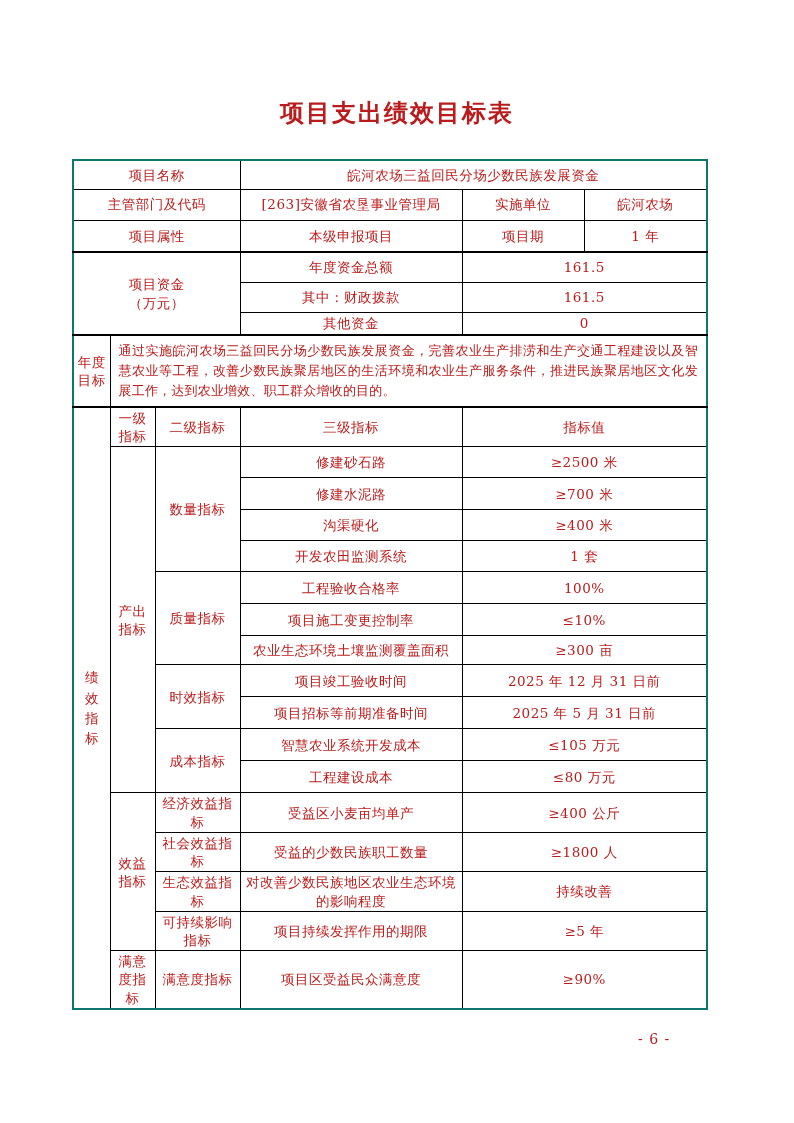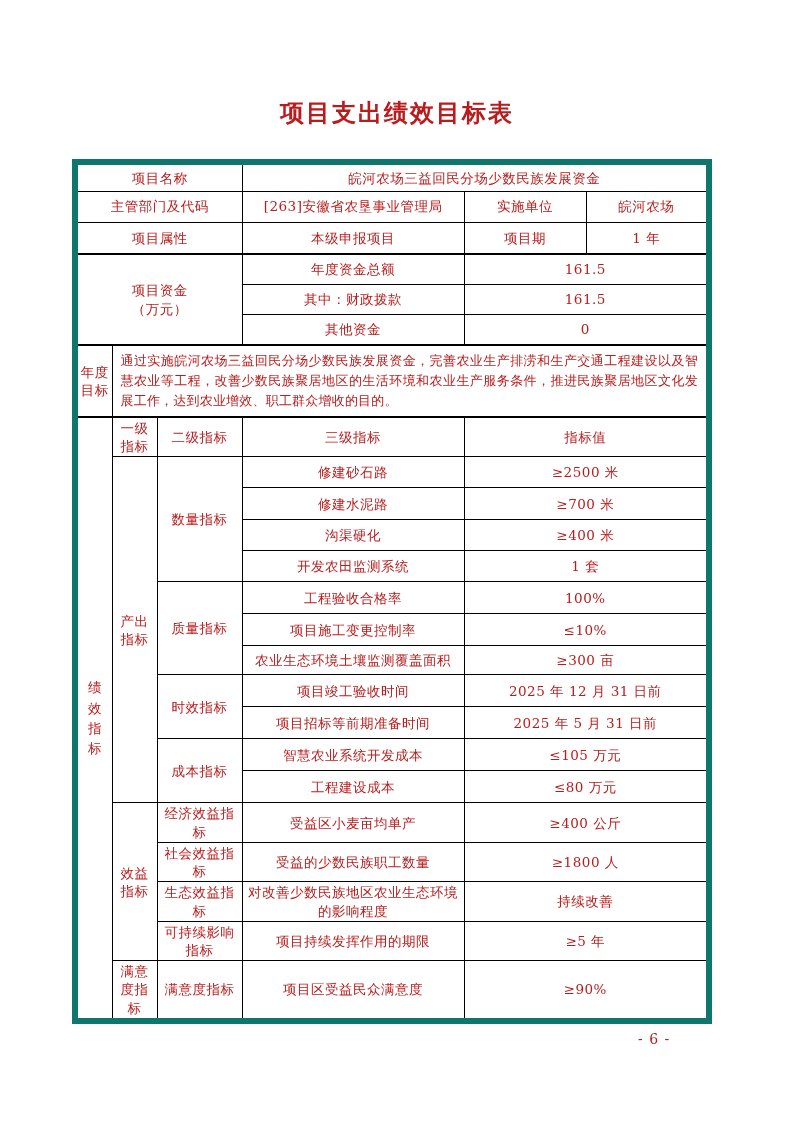--- a/index.html
+++ b/index.html
@@ -28,21 +28,21 @@
     text-align: center;
     font-size: 14px;
     letter-spacing: 1px;
   }
   table.tgt {
     position: absolute;
     left: 72px; top: 159px;
     width: 634px;
     border-collapse: collapse;
     table-layout: fixed;
-    border: 6px solid #0f766e;
+    border: 2px solid #0f766e;
   }
   td {
     border: 1px solid #000;
     text-align: center;
     vertical-align: middle;
     font-size: 13.5px;
     line-height: 1.35;
     padding: 1px 5px;
     letter-spacing: 0.5px;
     word-break: break-all;
@@ -109,21 +109,21 @@
           <div>项目资金</div>
           <div>（万元）</div>
         </td>
         <td>年度资金总额</td>
         <td colspan="2">161.5</td>
       </tr>
       <tr style="height:30px">
         <td>其中：财政拨款</td>
         <td colspan="2">161.5</td>
       </tr>
-      <tr style="height:31px">
+      <tr style="height:23px">
         <td>其他资金</td>
         <td colspan="2">0</td>
       </tr>
       <tr class="sect" style="height:72px">
         <td class="p2">年度目标</td>
         <td colspan="5" class="goal-text">通过实施皖河农场三益回民分场少数民族发展资金，完善农业生产排涝和生产交通工程建设以及智慧农业等工程，改善少数民族聚居地区的生活环境和农业生产服务条件，推进民族聚居地区文化发展工作，达到农业增效、职工群众增收的目的。</td>
       </tr>
       <tr class="sect" style="height:37px">
         <td rowspan="17" class="p2">
           <span class="vchars">绩效指标</span>

